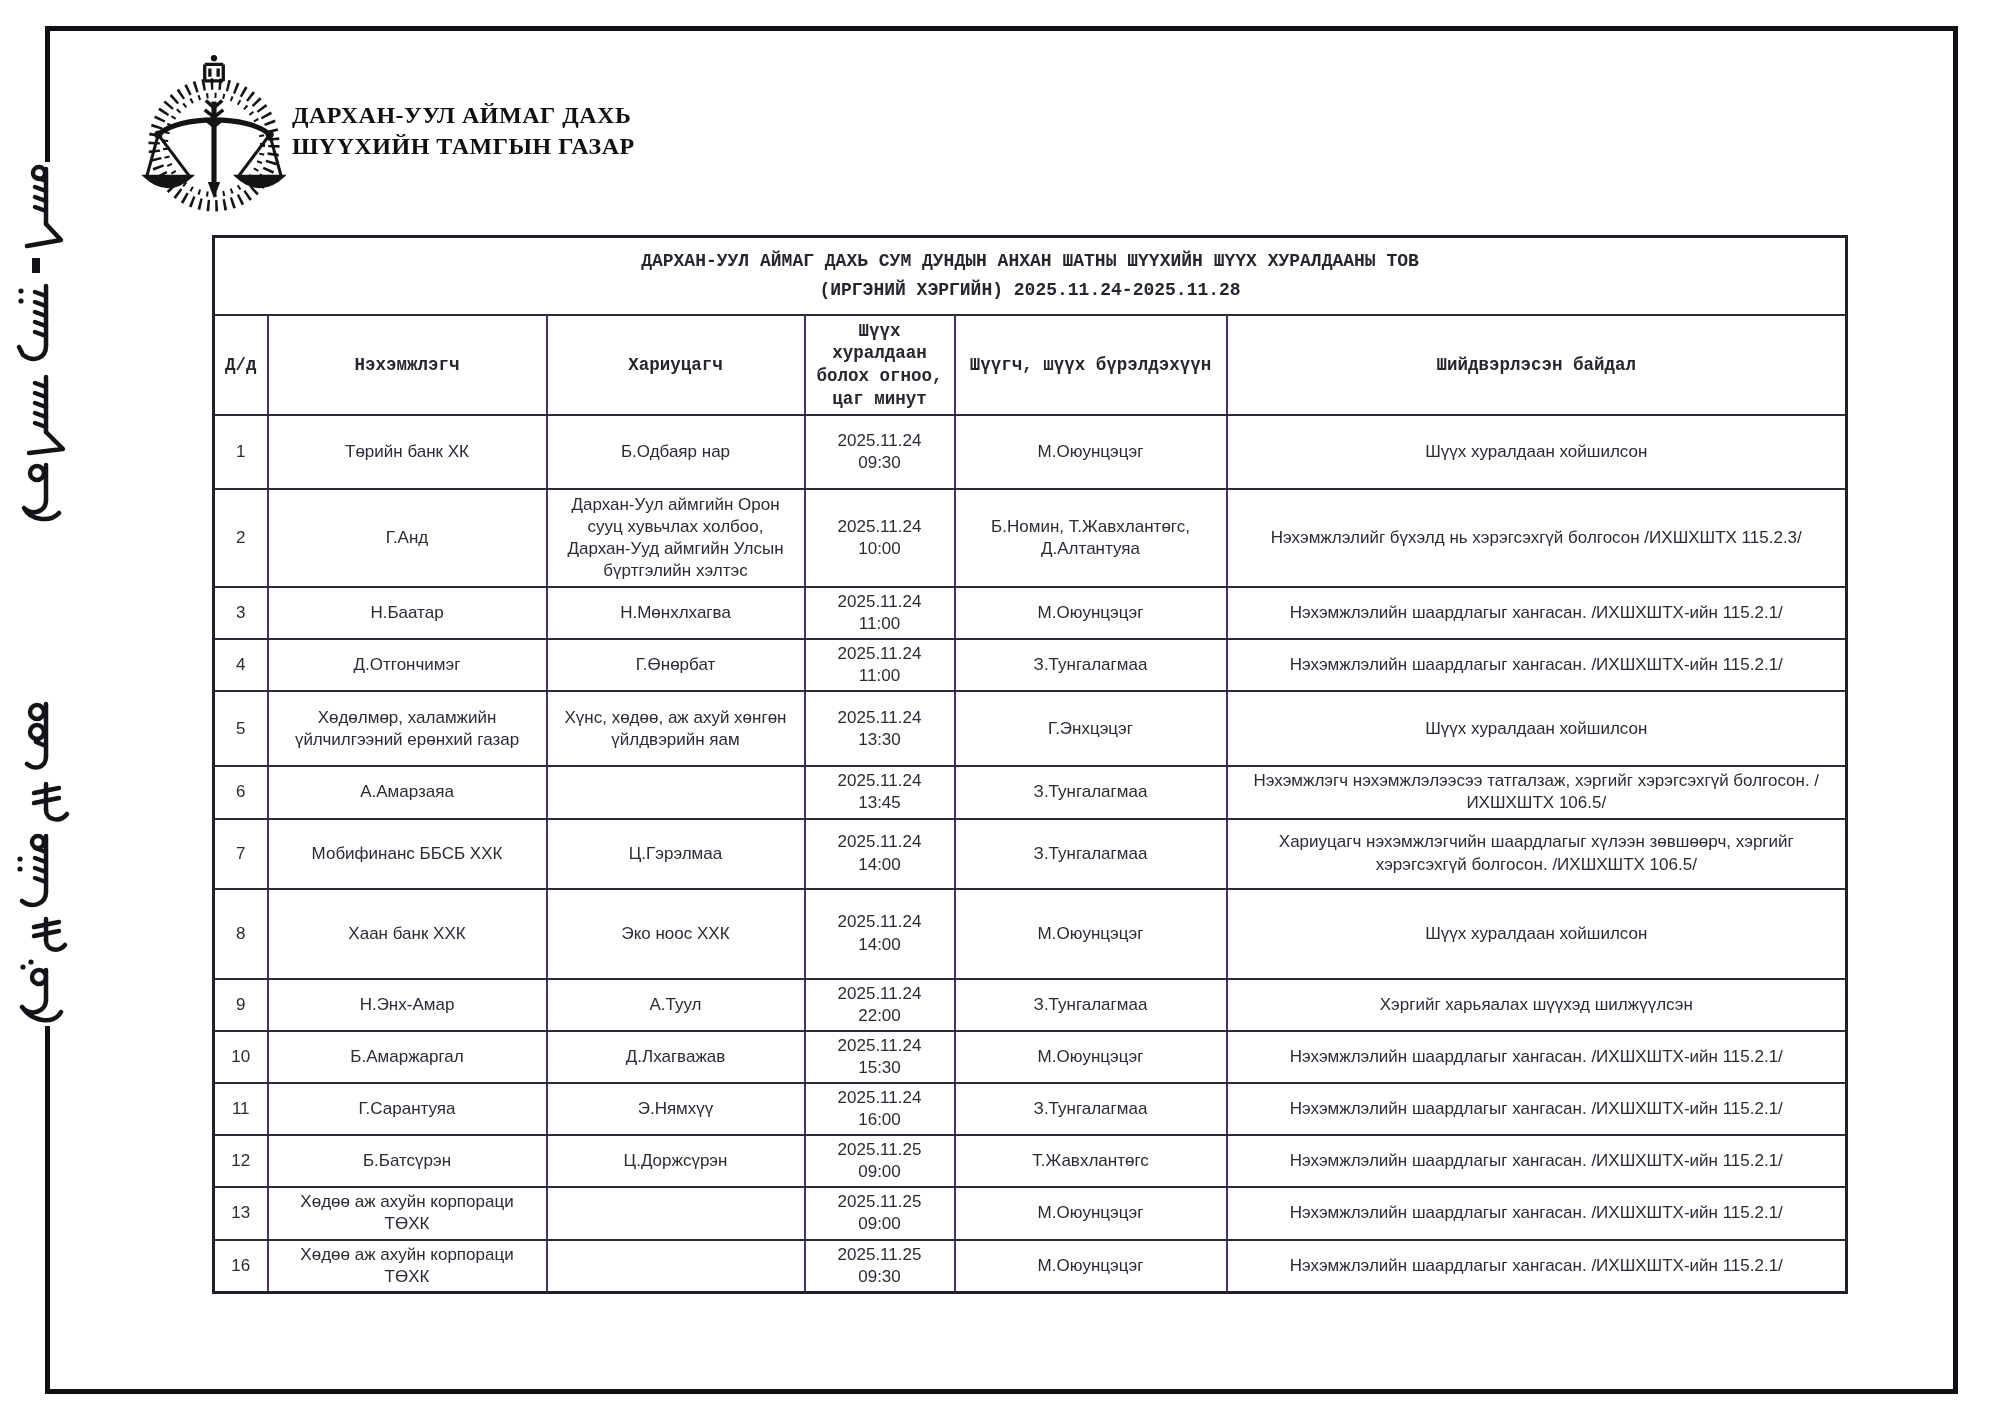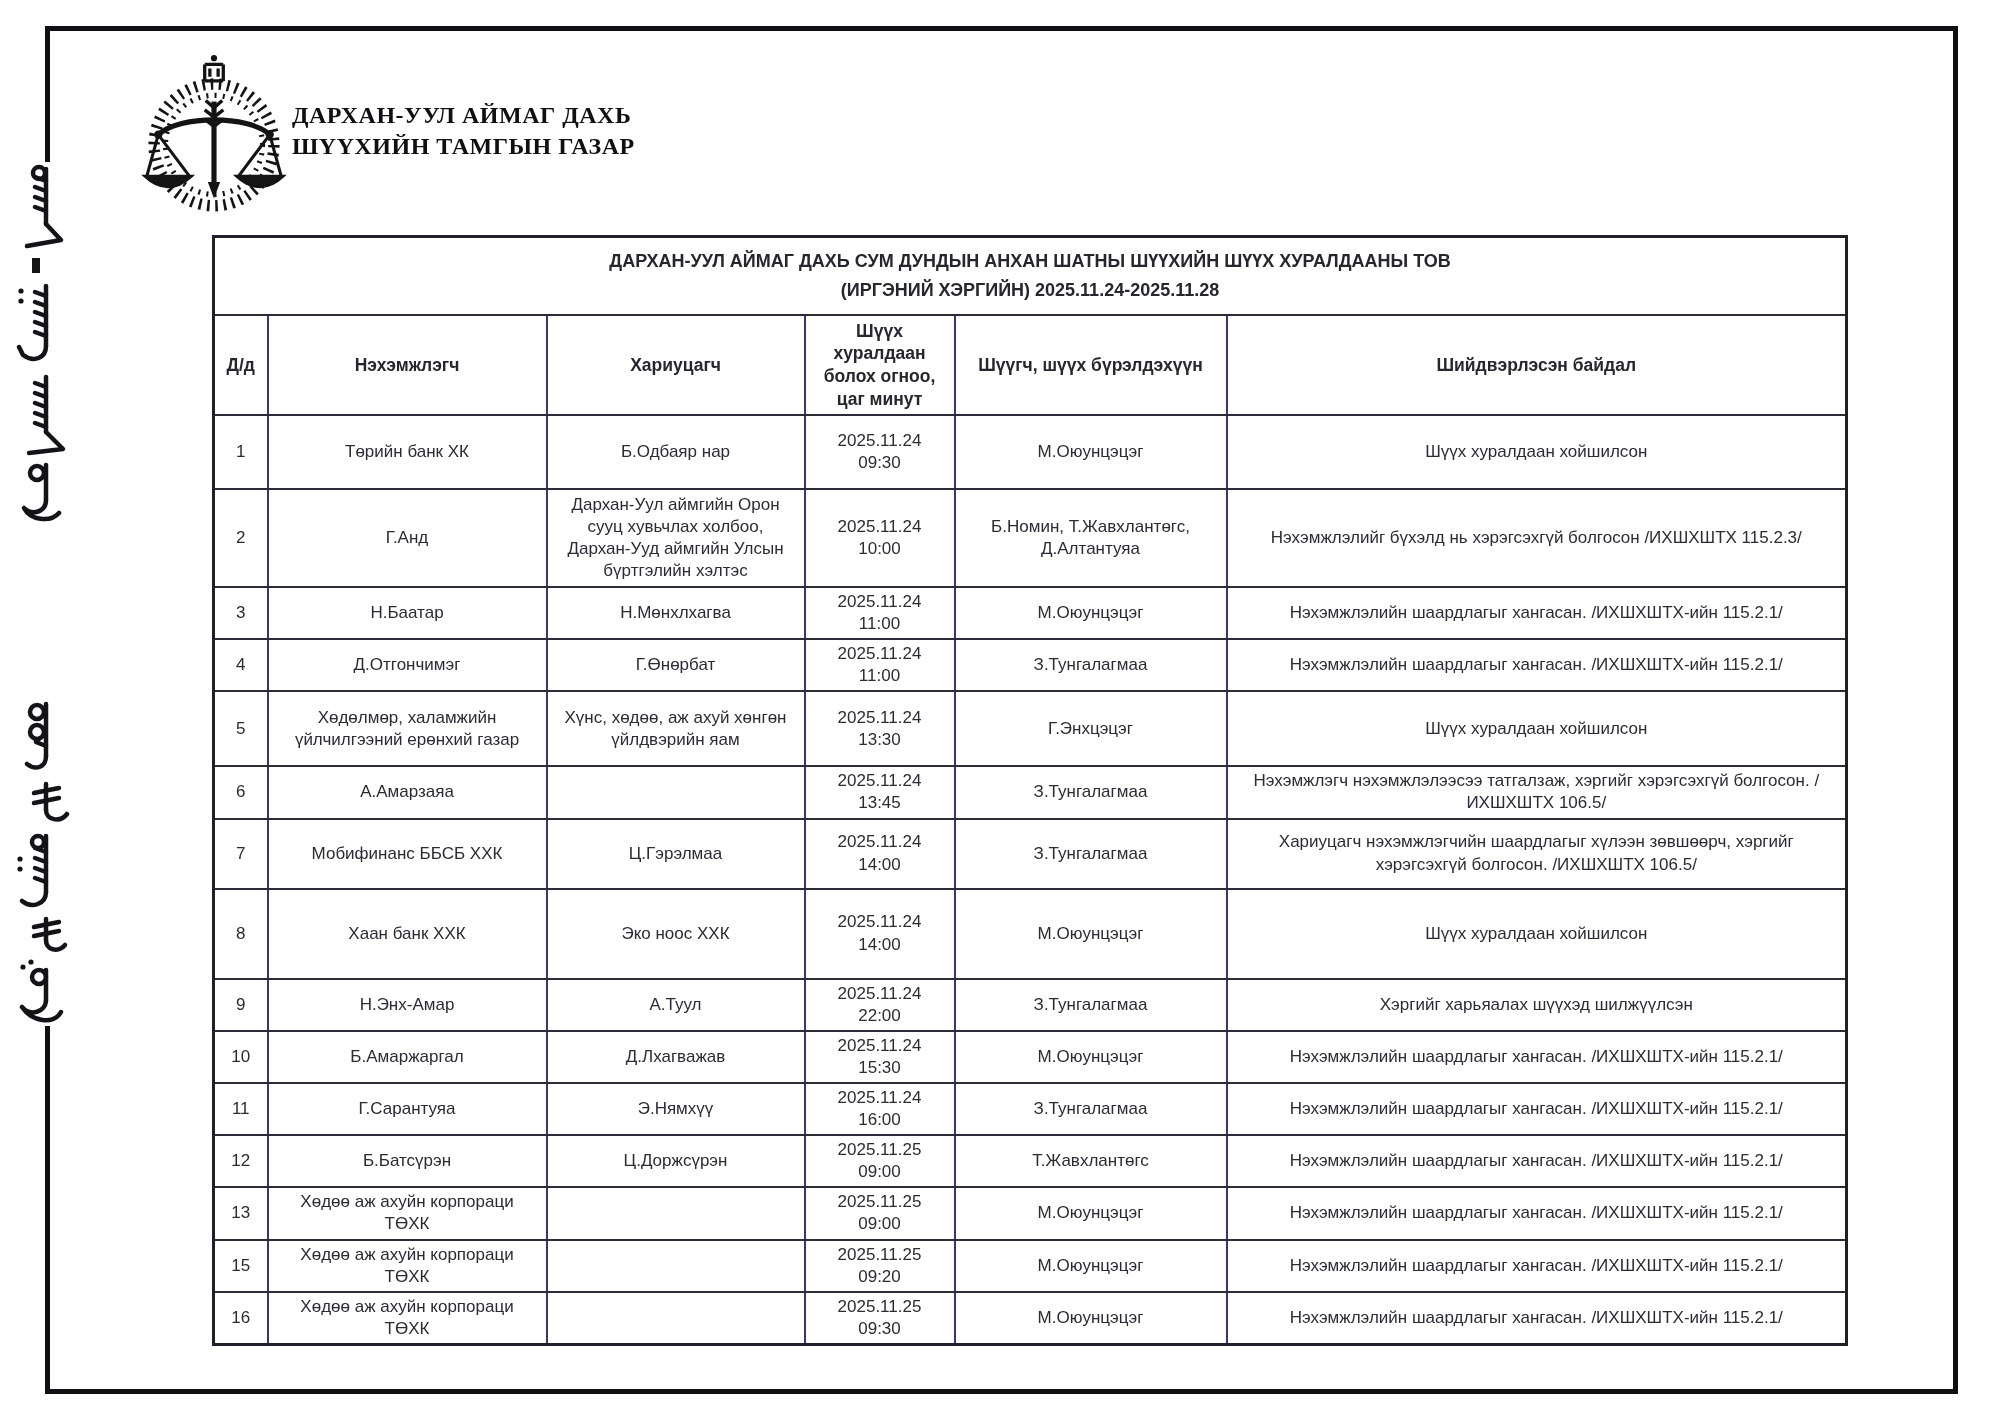--- a/index.html
+++ b/index.html
@@ -32,21 +32,21 @@
   }
   .sched td,.sched th{
     border-top:2px solid #2c2c38;border-bottom:2px solid #2c2c38;
     border-left:2px solid #46306b;border-right:2px solid #46306b;
     padding:3px 8px;text-align:center;vertical-align:middle;
     font-size:17px;line-height:1.3;color:#2b2b36;word-wrap:break-word;
   }
   .sched .title-cell{
     font-weight:bold;font-size:18px;line-height:1.6;height:70px;color:#26262e;
   }
-  .sched thead th{font-weight:bold;font-size:17.5px;color:#26262e;}
+  .sched thead th{font-weight:bold;font-size:17.5px;color:#26262e;font-family:Liberation Mono, monospace;}
   .sched thead tr.colhead{height:100px;}
   .date-cell span{display:block;}
   tbody tr:nth-child(1){height:74px}
   tbody tr:nth-child(2){height:98px}
   tbody tr:nth-child(3){height:47px}
   tbody tr:nth-child(4){height:48px}
   tbody tr:nth-child(5){height:75px}
   tbody tr:nth-child(6){height:52px}
   tbody tr:nth-child(7){height:70px}
   tbody tr:nth-child(8){height:90px}
@@ -330,31 +330,20 @@
       <td></td>
       <td class="date-cell">
         <span>2025.11.25</span>
         <span>09:00</span>
       </td>
       <td>М.Оюунцэцэг</td>
       <td>Нэхэмжлэлийн шаардлагыг хангасан. /ИХШХШТХ-ийн 115.2.1/</td>
     </tr>
 
 
-    <tr>
-      <td>15</td>
-      <td>Хөдөө аж ахуйн корпораци ТӨХК</td>
-      <td></td>
-      <td class="date-cell">
-        <span>2025.11.25</span>
-        <span>09:20</span>
-      </td>
-      <td>М.Оюунцэцэг</td>
-      <td>Нэхэмжлэлийн шаардлагыг хангасан. /ИХШХШТХ-ийн 115.2.1/</td>
-    </tr>
 
     <tr>
       <td>16</td>
       <td>Хөдөө аж ахуйн корпораци ТӨХК</td>
       <td></td>
       <td class="date-cell">
         <span>2025.11.25</span>
         <span>09:30</span>
       </td>
       <td>М.Оюунцэцэг</td>

